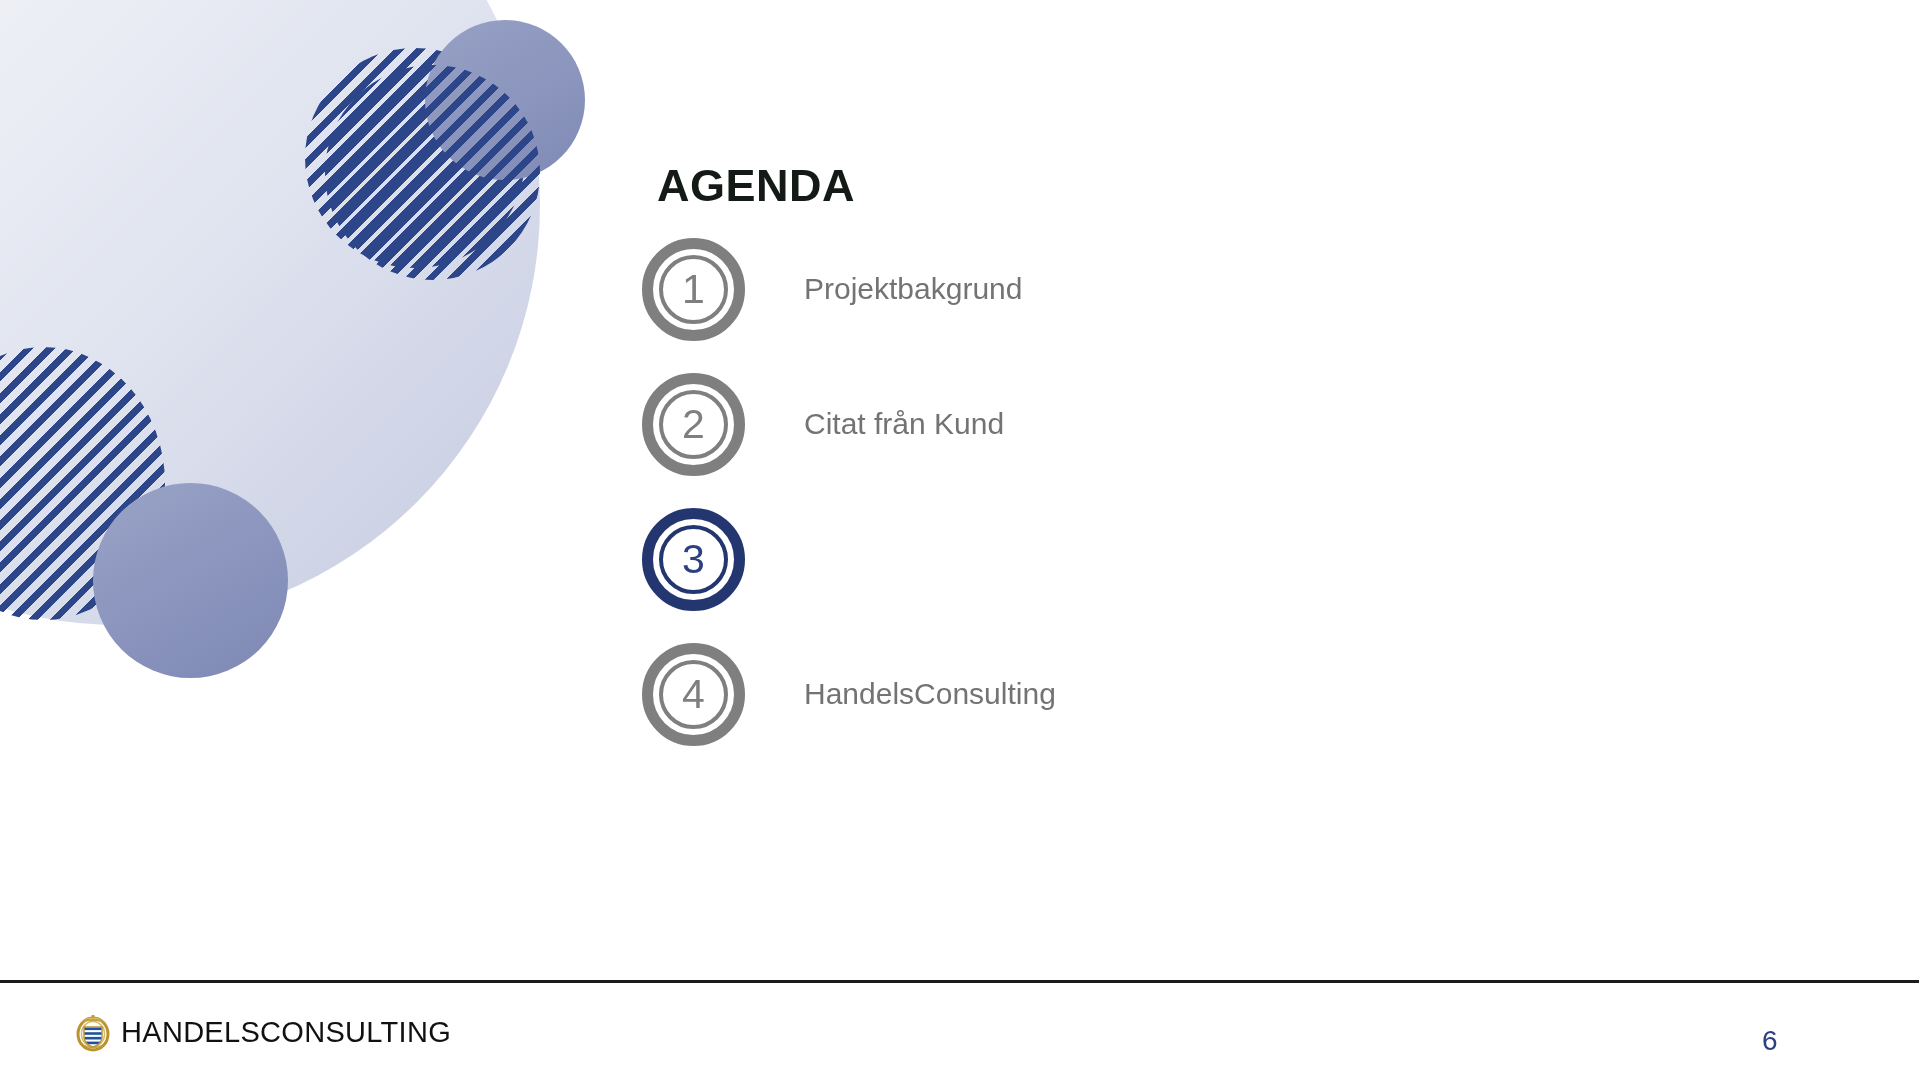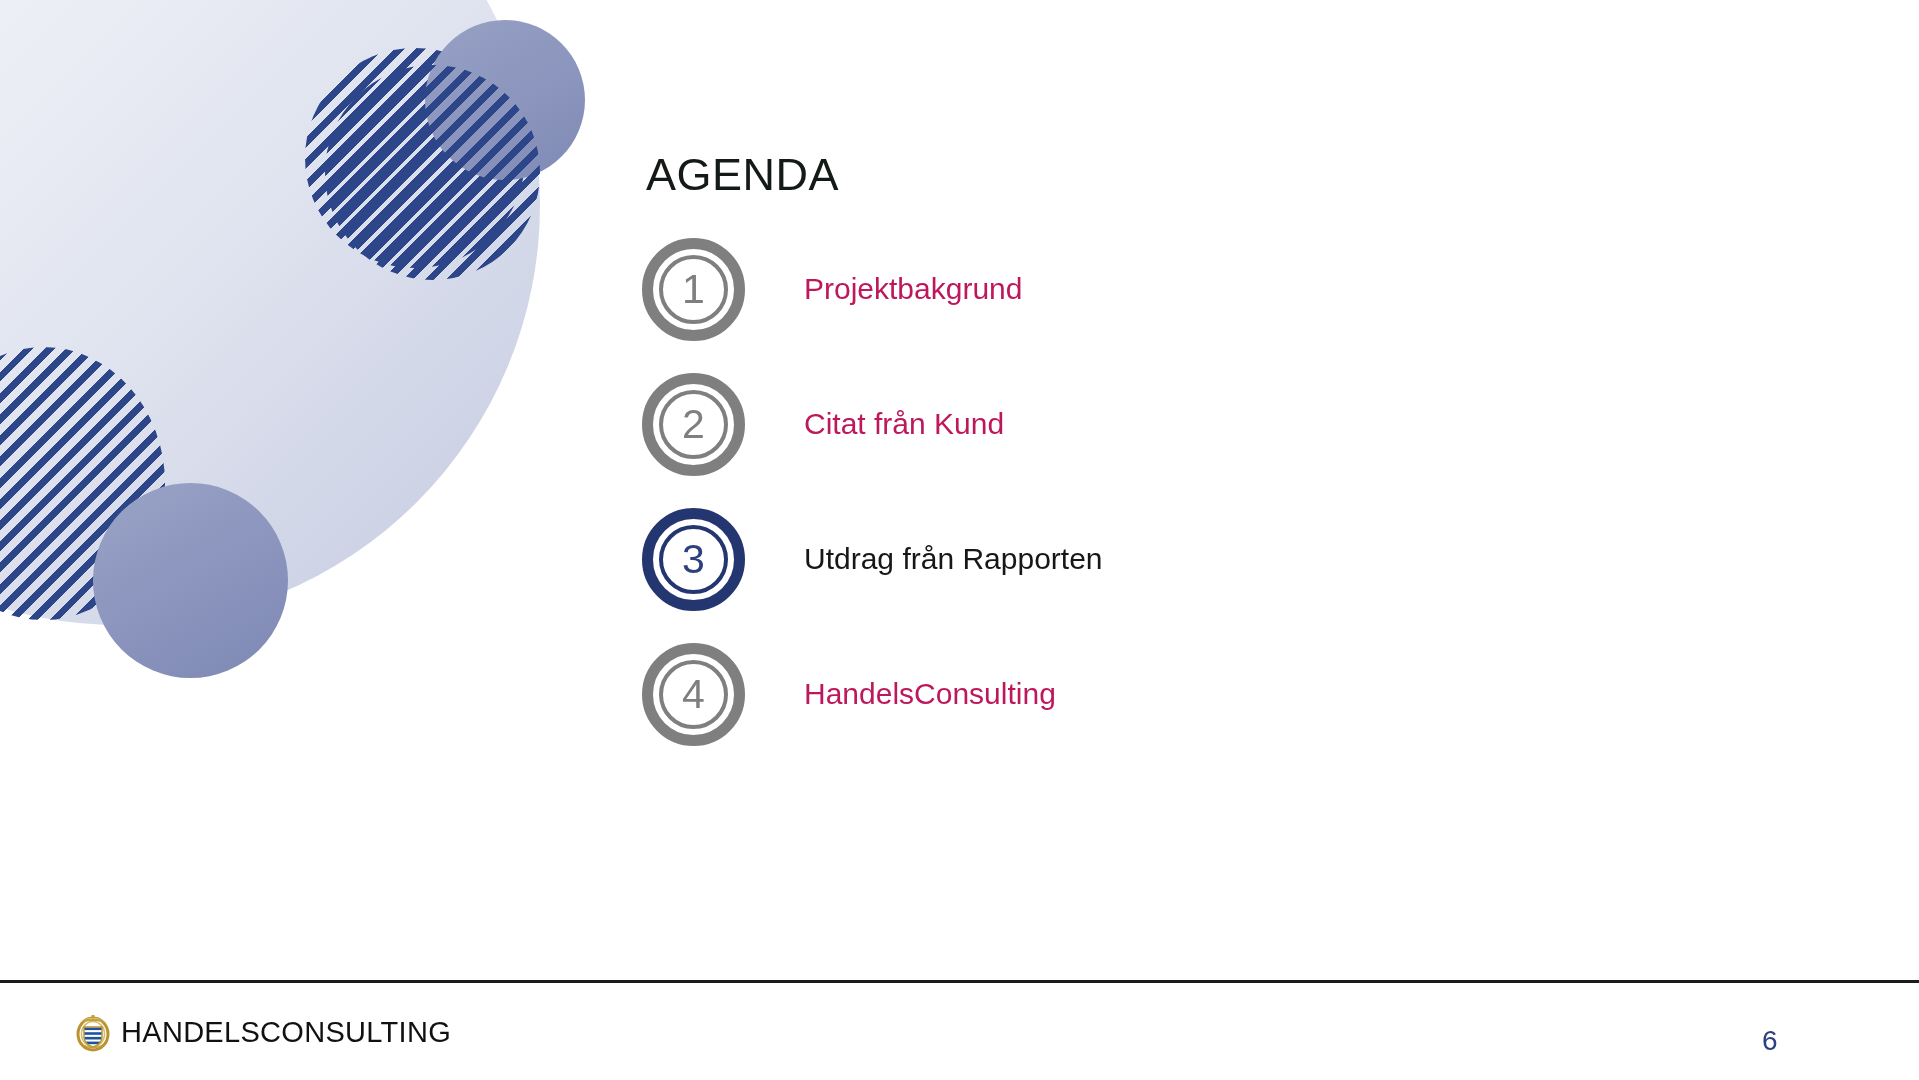--- a/index.html
+++ b/index.html
@@ -99,23 +99,23 @@
     position: absolute;
     left: 642px;
     top: 0;
     width: 1100px;
   }
 
   .slide-title {
     position: absolute;
     left: 0;
     top: 148px;
-    margin: 4px;
+    margin: 15px;
     font-size: 45px;
-    font-weight: normal;
+    font-weight: bold;
     letter-spacing: 0.5px;
     color: #141a15;
     line-height: 1;
   }
 
   .agenda-list {
     position: absolute;
     left: 0;
     top: 226px;
     width: 1000px;
@@ -164,21 +164,21 @@
   .agenda-item.is-active .agenda-marker .inner-ring {
     border-color: #23366f;
   }
   .agenda-item.is-active .agenda-marker .marker-number {
     color: #2e4080;
   }
 
   .agenda-label {
     margin-left: 59px;
     font-size: 30px;
-    color: #be185d;
+    color: #737373;
     white-space: nowrap;
   }
   .agenda-item.is-active .agenda-label {
     color: #171717;
   }
 
   
   .footer-rule {
     position: absolute;
     left: 0;
@@ -255,21 +255,20 @@
           <span class="marker-number">2</span>
         </div>
         <div class="agenda-label">Citat från Kund</div>
       </div>
 
       <div class="agenda-item is-active">
         <div class="agenda-marker">
           <span class="inner-ring"></span>
           <span class="marker-number">3</span>
         </div>
-        <div class="agenda-label">Utdrag från Rapporten</div>
       </div>
 
       <div class="agenda-item">
         <div class="agenda-marker">
           <span class="inner-ring"></span>
           <span class="marker-number">4</span>
         </div>
         <div class="agenda-label">HandelsConsulting</div>
       </div>
 

